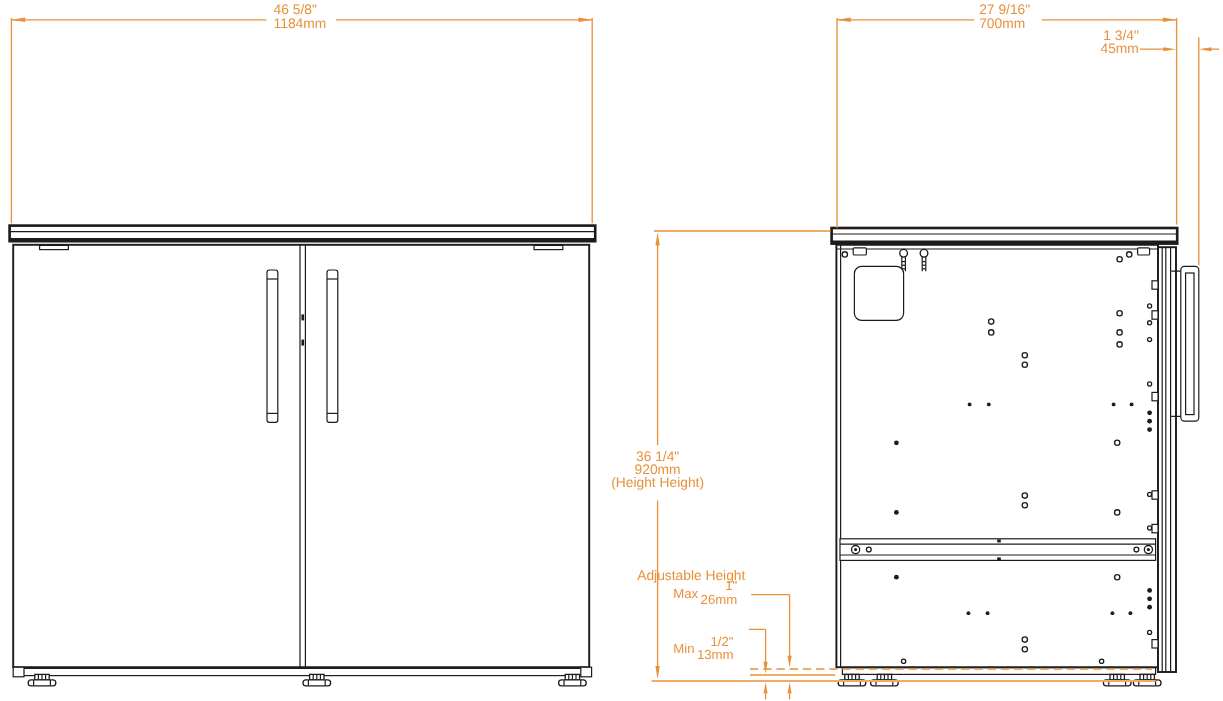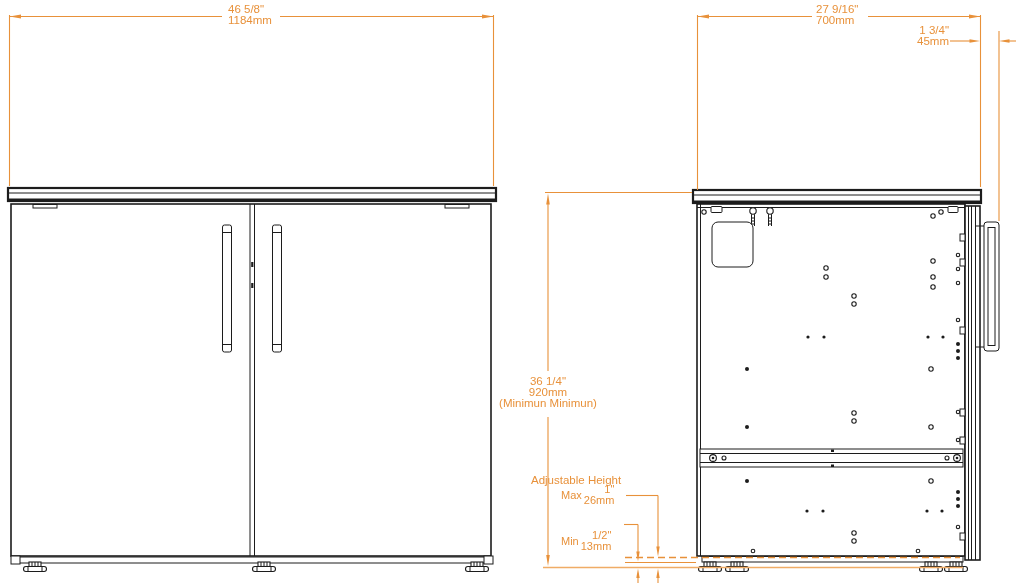--- a/index.html
+++ b/index.html
@@ -263,21 +263,21 @@
 </div>
 
 <div class="dim-label right" style="left:893px;top:25px;width:56px">
   <span>1 3/4"</span>
   <span>45mm</span>
 </div>
 
 <div class="dim-label center" style="left:495px;top:376px;width:106px">
   <span>36 1/4"</span>
   <span>920mm</span>
-  <span>(Minimun Minimun)</span>
+  <span>(Height Height)</span>
 </div>
 
 <div class="dim-label" style="left:531px;top:475px">
   <span>Adjustable Height</span>
 </div>
 
 <div class="adj-row" style="left:561px;top:484px">
   <span>Max</span>
   <span class="adj-stack">
     <span>1"</span>

